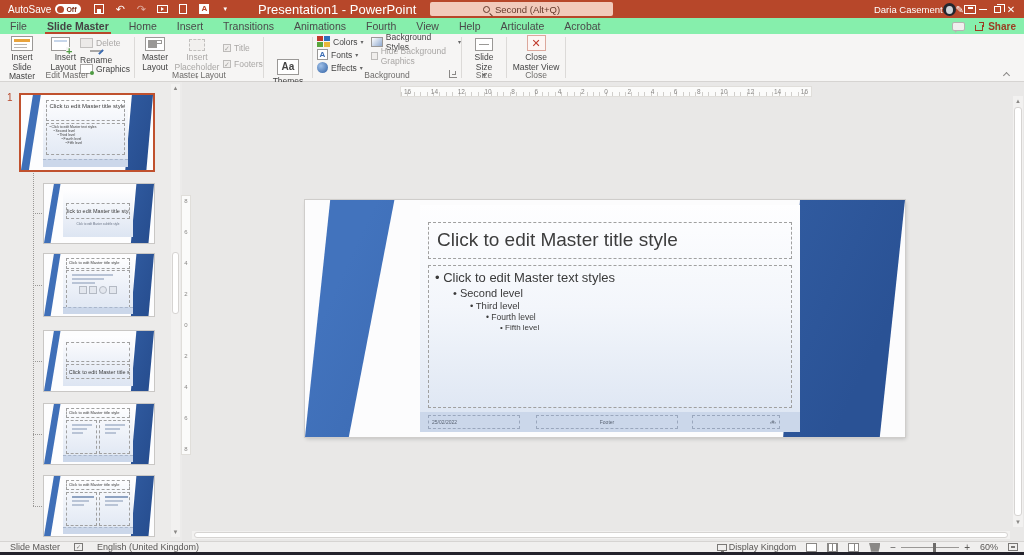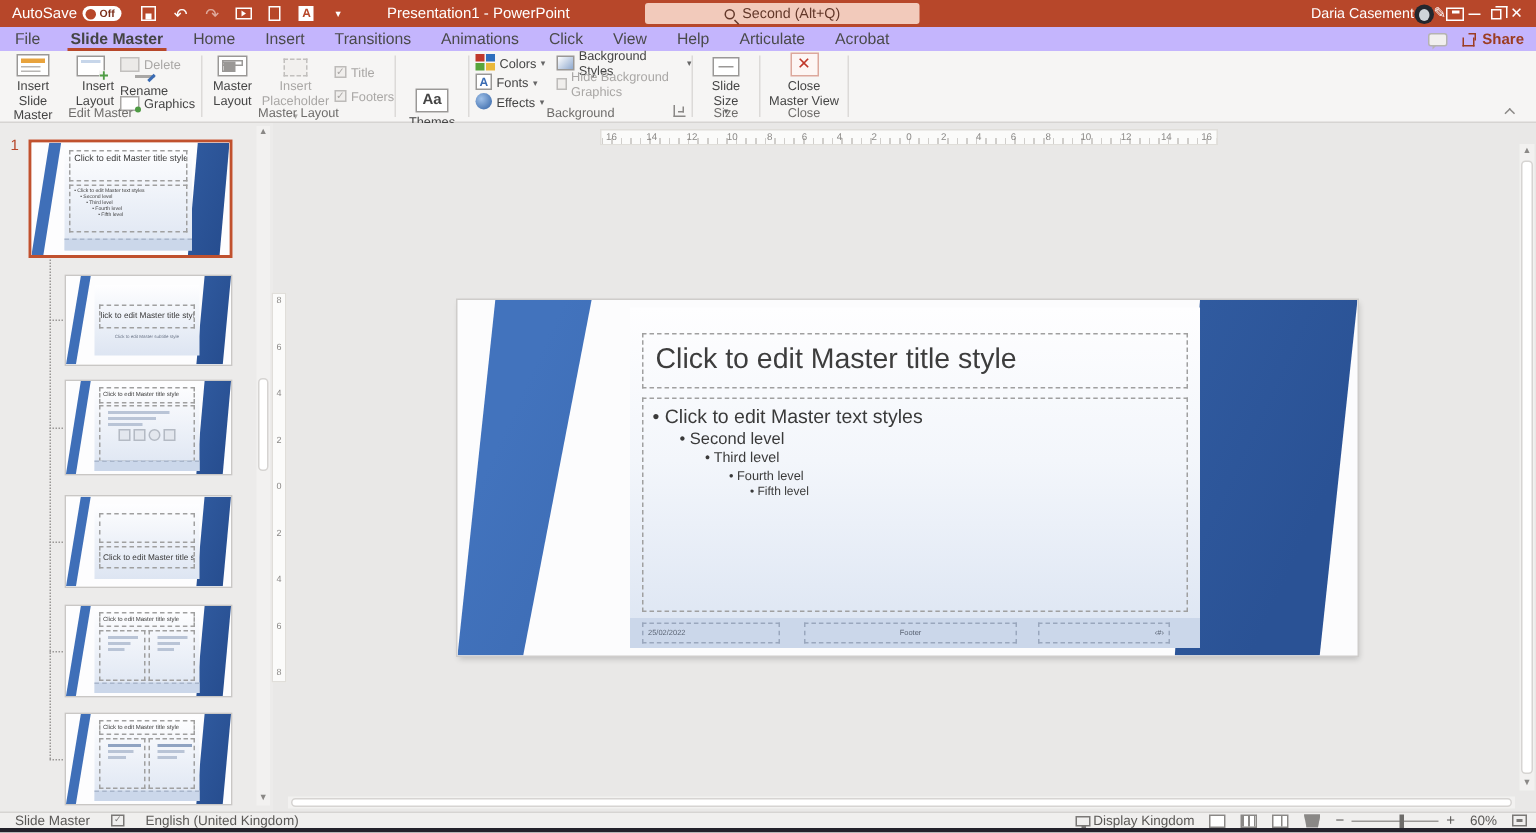--- a/index.html
+++ b/index.html
@@ -16,40 +16,40 @@
   .as-state { color:#7a2d18; font-size:7px; font-weight:bold; }
   .qat { display:flex; align-items:center; gap:9px; padding:0 6px; }
   .qat .ic { width:12px; height:12px; display:flex; align-items:center; justify-content:center; color:#fff; font-size:11px; }
   .disk { width:10px; height:10px; border:1px solid #fff; position:relative; }
   .disk:after{ content:""; position:absolute; left:2px; bottom:0; width:4px; height:4px; background:#fff; }
   .mon { width:11px; height:8px; border:1px solid #fff; position:relative; }
   .mon:after{ content:""; position:absolute; left:3px; top:1px; border-left:3px solid #fff; border-top:2px solid transparent; border-bottom:2px solid transparent; }
   .docic { width:8px; height:10px; border:1px solid #fff; }
   .abox { width:10px; height:10px; background:#fff; color:#b7472a; font-size:8px; font-weight:bold; text-align:center; line-height:10px; }
   .dim { opacity:.55; }
-  .tb-title { position:absolute; left:258px; top:0; height:18px; display:flex; align-items:center; font-size:10px; color:#fff; }
+  .tb-title { position:absolute; left:258px; top:0; height:18px; display:flex; align-items:center; font-size:13px; color:#fff; }
   .searchbox { position:absolute; left:430px; top:2px; width:183px; height:14px; background:#f2cabb; border-radius:2px;
     display:flex; align-items:center; gap:5px; padding:0 8px; color:#63382a; font-size:9.5px; justify-content:center; }
   .s-glass { width:7px; height:7px; border:1px solid #63382a; border-radius:50%; position:relative; flex:0 0 auto; }
   .s-glass:after { content:""; position:absolute; left:6px; top:6px; width:4px; height:1px; background:#63382a; transform:rotate(45deg); transform-origin:0 0; }
   .tb-right { position:absolute; right:0; top:0; height:18px; display:flex; align-items:center; padding-right:6px; }
   .username { font-size:9.5px; }
   .avatar { width:13px; height:13px; border-radius:50%; background:#23272e; position:relative; overflow:hidden; }
   .avatar:after { content:""; position:absolute; left:3px; top:3px; width:7px; height:8px; border-radius:50%; background:#cfd4d9; }
   .pencil { font-size:10px; }
   .ribopt { width:12px; height:9px; border:1px solid #fff; position:relative; }
   .ribopt:after { content:""; position:absolute; left:3px; top:1px; width:5px; height:2px; background:#fff; }
   .winbtn { width:14px; display:flex; justify-content:center; align-items:center; height:18px; }
   .minim { width:8px; border-bottom:1px solid #fff; height:1px; }
   .restore { width:7px; height:7px; border:1px solid #fff; position:relative; }
   .restore:after{ content:""; position:absolute; left:2px; top:-3px; width:7px; height:7px; border:1px solid #fff; border-left:none; border-bottom:none; }
   .closex { font-size:10px; }
 
   
-  .tabsrow { position:absolute; top:18px; left:0; width:1024px; height:16px; background:#c4b5fd; display:flex; align-items:center; font-size:10.5px; color:#4a4a4a; }
+  .tabsrow { position:absolute; top:18px; left:0; width:1024px; height:16px; background:#86efac; display:flex; align-items:center; font-size:10.5px; color:#4a4a4a; }
   .tab { padding:0 10px; height:16px; display:flex; align-items:center; position:relative; white-space:nowrap; }
   .tab.active { font-weight:bold; color:#444; }
   .tab.active:after { content:""; position:absolute; left:8px; right:8px; bottom:0; height:2px; background:#b7472a; }
   .tabs-right { position:absolute; right:8px; top:18px; height:16px; display:flex; align-items:center; gap:10px; }
   .cmt { width:13px; height:9px; border:1px solid #b5b3b1; border-radius:2px; background:#f1efee; position:relative; }
   .cmt:after { content:""; position:absolute; left:2px; bottom:-3px; border-left:3px solid #b5b3b1; border-bottom:3px solid transparent; }
   .sharebtn { display:flex; align-items:center; gap:4px; font-size:10px; color:#9c3c22; font-weight:bold; }
   .share-ic { width:9px; height:9px; position:relative; }
   .share-ic:before { content:""; position:absolute; left:0; bottom:0; width:6px; height:5px; border:1px solid #9c3c22; border-top:none; }
   .share-ic:after { content:""; position:absolute; right:0; top:0; width:4px; height:4px; border-top:1px solid #9c3c22; border-right:1px solid #9c3c22; }
@@ -229,21 +229,21 @@
     </div>
   </div>
 
   <div class="tabsrow" id="tabs-container">
       <span class="tab">File</span>
       <span class="tab active">Slide Master</span>
       <span class="tab">Home</span>
       <span class="tab">Insert</span>
       <span class="tab">Transitions</span>
       <span class="tab">Animations</span>
-      <span class="tab">Click</span>
+      <span class="tab">Fourth</span>
       <span class="tab">View</span>
       <span class="tab">Help</span>
       <span class="tab">Articulate</span>
       <span class="tab">Acrobat</span>
     </div>
   <div class="tabs-right">
     <span class="cmt"></span>
     <span class="sharebtn">
       <span class="share-ic"></span>
       <span>Share</span>

